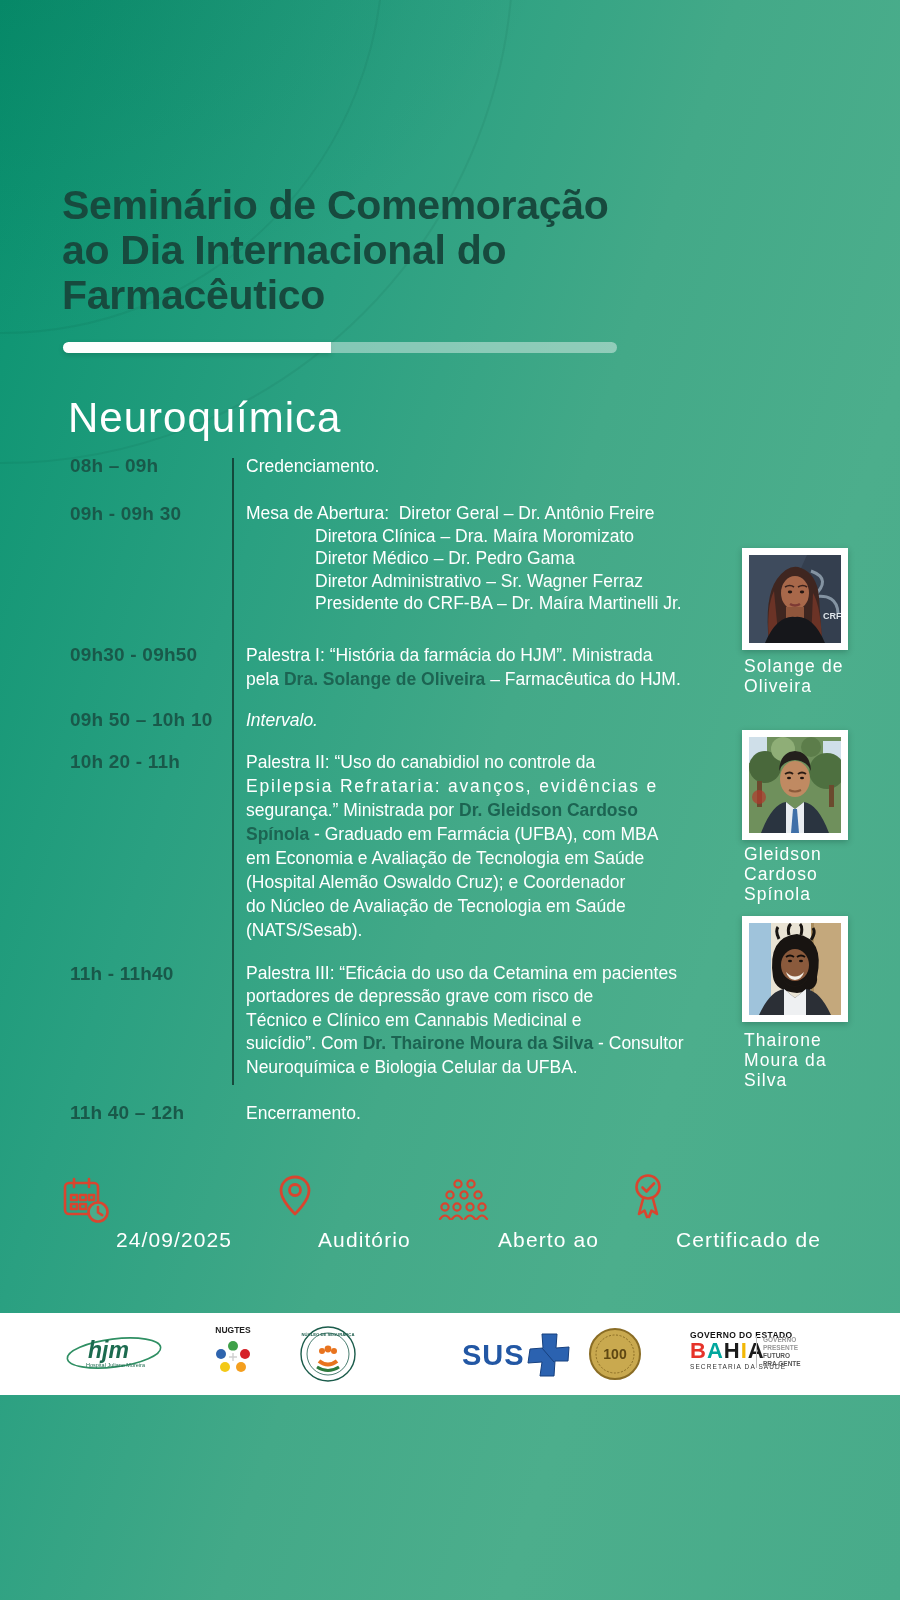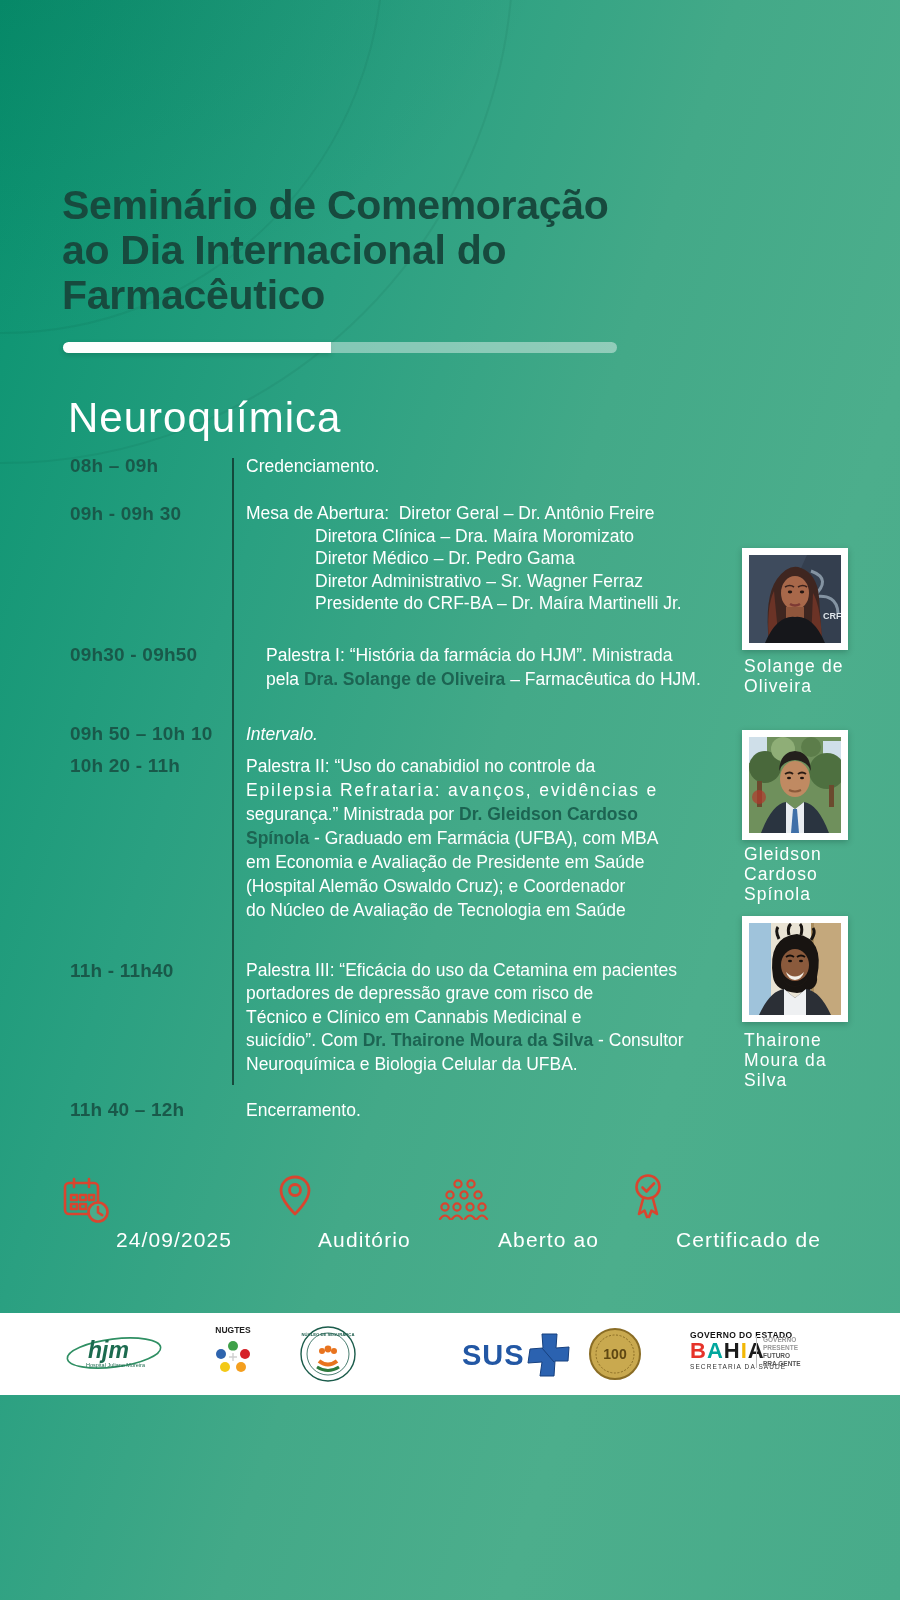--- a/index.html
+++ b/index.html
@@ -71,43 +71,44 @@
       <div class="s-row" style="margin-bottom: 28px;">
         <div class="s-time">09h - 09h 30</div>
         <div class="s-content" style="line-height: 22.5px;">
           <div class="s-line"><span class="">Mesa de Abertura:  Diretor Geral – Dr. Antônio Freire</span></div>
           <div class="s-line indent"><span class="">Diretora Clínica – Dra. Maíra Moromizato</span></div>
           <div class="s-line indent"><span class="">Diretor Médico – Dr. Pedro Gama</span></div>
           <div class="s-line indent"><span class="">Diretor Administrativo – Sr. Wagner Ferraz</span></div>
           <div class="s-line indent"><span class="">Presidente do CRF-BA – Dr. Maíra Martinelli Jr.</span></div>
         </div>
       </div>
-      <div class="s-row" style="margin-bottom: 31px; gap: 20px;">
+      <div class="s-row" style="margin-bottom: 17px;">
         <div class="s-time">09h30 - 09h50</div>
         <div class="s-content" style="line-height: 24px;">
           <div class="s-line"><span class="">Palestra I: “História da farmácia do HJM”. Ministrada</span></div>
           <div class="s-line"><span class="">pela </span><span class="hl">Dra. Solange de Oliveira</span><span class=""> – Farmacêutica do HJM.</span></div>
         </div>
       </div>
-      <div class="s-row" style="margin-bottom: 8px;">
+      <div class="s-row" style="margin-bottom: 18px;">
         <div class="s-time">09h 50 – 10h 10</div>
         <div class="s-content" style="line-height: 24px; font-style: italic;">
           <div class="s-line"><span class="">Intervalo.</span></div>
         </div>
       </div>
-      <div class="s-row" style="margin-bottom: 37px;">
+      <div class="s-row" style="margin-bottom: 20px;">
         <div class="s-time">10h 20 - 11h</div>
         <div class="s-content" style="line-height: 24px;">
           <div class="s-line"><span class="">Palestra II: “Uso do canabidiol no controle da</span></div>
           <div class="s-line spread"><span class="">Epilepsia Refrataria: avanços, evidências e</span></div>
           <div class="s-line"><span class="">segurança.” Ministrada por </span><span class="hl">Dr. Gleidson Cardoso</span></div>
           <div class="s-line"><span class="hl">Spínola</span><span class=""> - Graduado em Farmácia (UFBA), com MBA</span></div>
-          <div class="s-line"><span class="">em Economia e Avaliação de Presidente em Saúde</span></div>
+          <div class="s-line"><span class="">em Economia e Avaliação de Tecnologia em Saúde</span></div>
           <div class="s-line"><span class="">(Hospital Alemão Oswaldo Cruz); e Coordenador</span></div>
           <div class="s-line"><span class="">do Núcleo de Avaliação de Tecnologia em Saúde</span></div>
+          <div class="s-line"><span class="">(NATS/Sesab).</span></div>
         </div>
       </div>
       <div class="s-row" style="margin-bottom: 17px;">
         <div class="s-time">11h - 11h40</div>
         <div class="s-content" style="line-height: 23.5px;">
           <div class="s-line"><span class="">Palestra III: “Eficácia do uso da Cetamina em pacientes</span></div>
           <div class="s-line"><span class="">portadores de depressão grave com risco de</span></div>
           <div class="s-line"><span class="">Técnico e Clínico em Cannabis Medicinal e</span></div>
           <div class="s-line"><span class="">suicídio”. Com </span><span class="hl">Dr. Thairone Moura da Silva</span><span class=""> - Consultor</span></div>
           <div class="s-line"><span class="">Neuroquímica e Biologia Celular da UFBA.</span></div>

